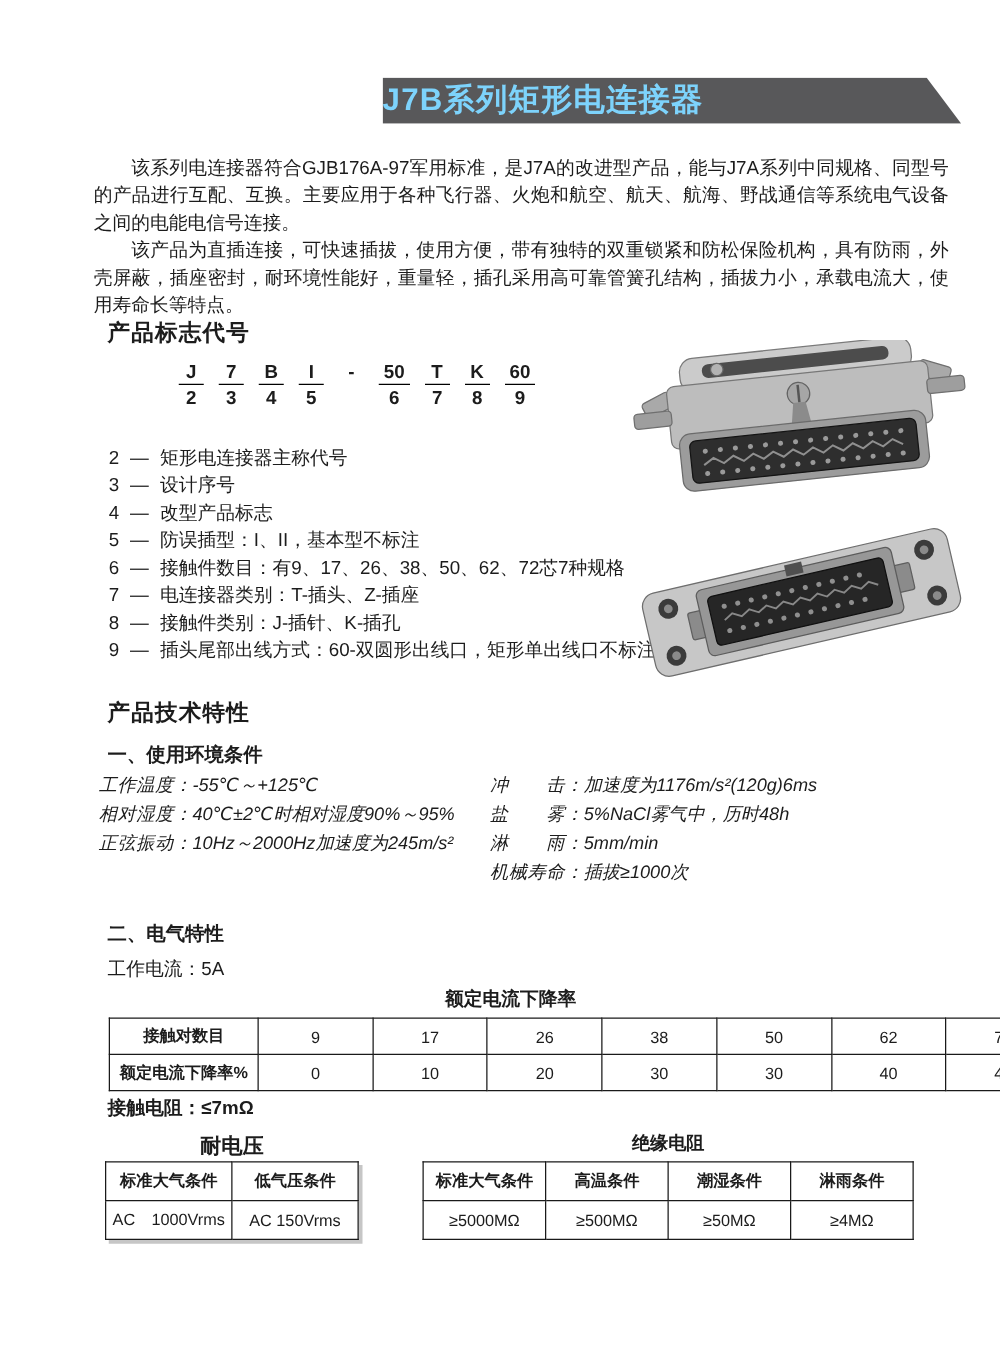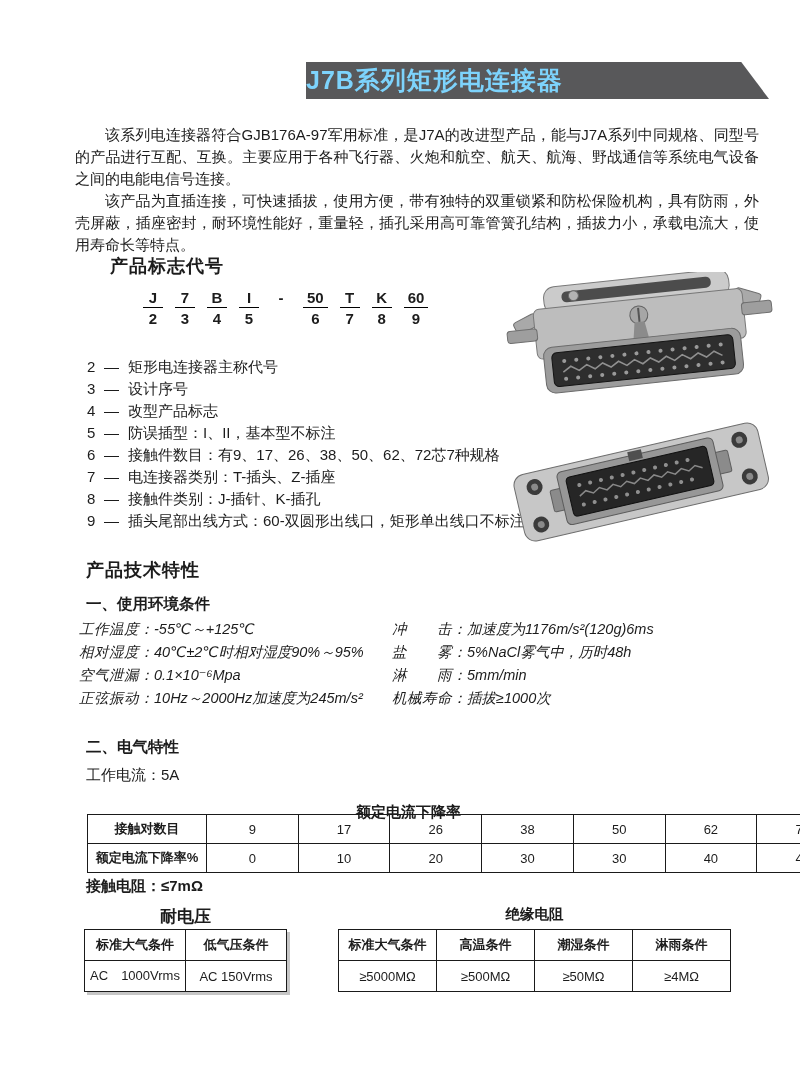--- a/index.html
+++ b/index.html
@@ -23,21 +23,21 @@
 
   
   .intro{
     position:absolute;left:75px;top:124px;width:684px;
     font-size:15px;line-height:22px;text-align:justify;
   }
   .intro p{margin:0;text-indent:2em;}
 
   
   .h-major{position:absolute;font-size:18px;font-weight:bold;letter-spacing:1px;}
-  .h-marking{left:86px;top:254px;margin-left:24px;}
+  .h-marking{left:86px;top:254px;}
   .h-tech{left:86px;top:558px;}
   .h-sub{position:absolute;font-size:15.5px;font-weight:bold;}
   .h-env{left:86px;top:594px;}
   .h-elec{left:86px;top:737px;}
 
   
   .code-row{position:absolute;left:143px;top:290px;display:flex;align-items:flex-start;}
   .code-cell{text-align:center;margin-right:12px;font-size:15px;font-weight:bold;}
   .code-top{display:block;border-bottom:1.5px solid #000;padding:0 4px 1px;line-height:16px;min-width:12px;}
   .code-cell.plain .code-top{border-bottom:1.5px solid transparent;}
@@ -56,21 +56,21 @@
 
   
   .env-col{position:absolute;font-size:14.5px;line-height:23px;font-style:italic;}
   .env-left{left:79px;top:618px;}
   .env-right{left:392px;top:618px;}
   .env-line{white-space:nowrap;}
   .env-label{letter-spacing:0.5px;}
 
   
   .cur-line{position:absolute;left:86px;top:766px;font-size:15px;white-space:nowrap;}
-  .t1-title{position:absolute;left:87px;top:790px;width:643px;text-align:center;font-size:15px;font-weight:bold;margin-top:13px;}
+  .t1-title{position:absolute;left:87px;top:790px;width:643px;text-align:center;font-size:15px;font-weight:bold;}
   table{border-collapse:collapse;table-layout:fixed;}
   td{border:1.6px solid #1a1a1a;text-align:center;font-size:13px;padding:0;}
   .t1{position:absolute;left:87px;top:814px;width:762px;}
   .t1 td{height:28px;}
   .t1 td.rowhead{font-weight:bold;width:118px;}
   .cr-line{position:absolute;left:86px;top:877px;font-size:15px;font-weight:bold;white-space:nowrap;}
 
   .t2-title{position:absolute;left:84px;top:905px;width:203px;text-align:center;font-size:17px;font-weight:bold;}
   .t2{position:absolute;left:84px;top:929px;width:203px;box-shadow:3px 3px 0 #c6c6c6;background:#fff;}
   .t2 td{height:30px;}
@@ -189,21 +189,20 @@
       <line x1="88" y1="91" x2="210" y2="91" stroke="#8f8f8f" stroke-width="4" stroke-linecap="round" stroke-dasharray="0.1 11"></line>
     </g>
   </svg>
 
   <div class="h-major h-tech">产品技术特性</div>
   <div class="h-sub h-env">一、使用环境条件</div>
 
   <div class="env-col env-left">
     <div class="env-line"><span class="env-label">工作温度：</span><span>-55℃～+125℃</span></div>
     <div class="env-line"><span class="env-label">相对湿度：</span><span>40℃±2℃时相对湿度90%～95%</span></div>
-    <div class="env-line"><span class="env-label">空气泄漏：</span><span>0.1×10⁻⁶Mpa</span></div>
     <div class="env-line"><span class="env-label">正弦振动：</span><span>10Hz～2000Hz加速度为245m/s²</span></div>
   </div>
 
   <div class="env-col env-right">
     <div class="env-line"><span class="env-label">冲　　击：</span><span>加速度为1176m/s²(120g)6ms</span></div>
     <div class="env-line"><span class="env-label">盐　　雾：</span><span>5%NaCl雾气中，历时48h</span></div>
     <div class="env-line"><span class="env-label">淋　　雨：</span><span>5mm/min</span></div>
     <div class="env-line"><span class="env-label">机械寿命：</span><span>插拔≥1000次</span></div>
   </div>
 

